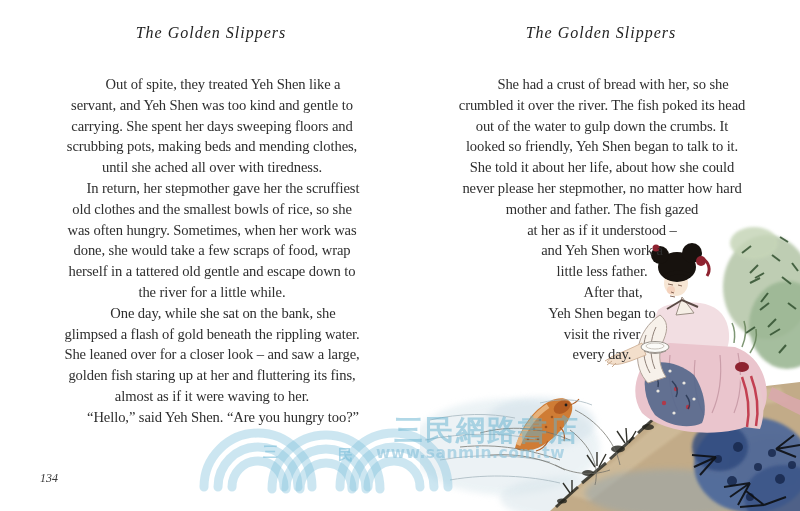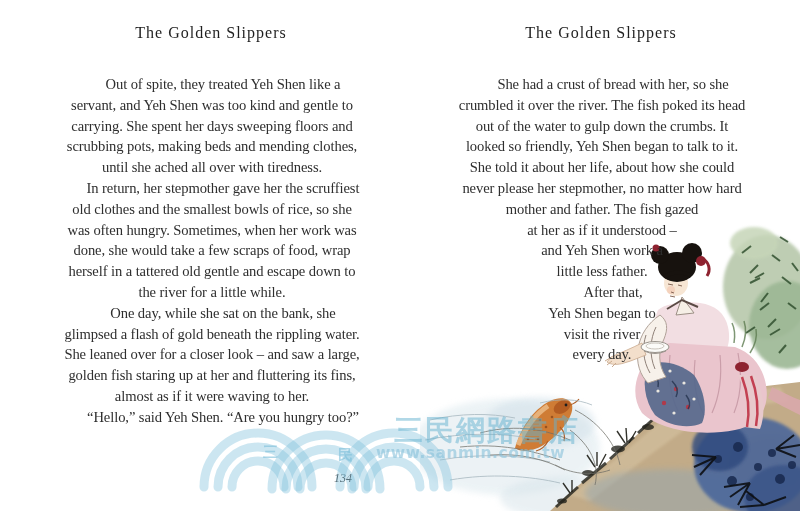--- a/index.html
+++ b/index.html
@@ -2,29 +2,29 @@
 <html><head>
 <meta charset="utf-8">
 <style>
   html,body{margin:0;padding:0;background:#ffffff;}
   .spread{position:relative;width:800px;height:511px;background:#ffffff;overflow:hidden;
           font-family:"Liberation Serif", serif;}
   .page{position:absolute;top:0;height:511px;width:400px;}
   .page.left{left:0;}
   .page.right{left:400px;}
   .running-head{position:absolute;top:24px;width:312px;text-align:center;
-    font-size:16px;letter-spacing:1px;color:#1f1f1f;font-weight:normal;margin:0;}
+    font-style:italic;font-size:16px;letter-spacing:1px;color:#1f1f1f;font-weight:normal;margin:0;}
   .page.left .running-head{left:55px;}
   .page.right .running-head{left:45px;}
   .body-text{position:absolute;top:74px;font-size:14.6px;color:#2e2e2e;z-index:2;}
   .page.left .body-text{left:55px;width:314px;}
   .page.right .body-text{left:45px;width:314px;}
   .line{height:20.8px;line-height:20.8px;white-space:nowrap;letter-spacing:-0.1px;text-align:center;}
   .line.indent{padding-left:22px;}
-  .pagenum{position:absolute;top:471px;left:40px;width:312px;text-align:right;
+  .pagenum{position:absolute;top:471px;left:40px;width:312px;text-align:left;
     font-style:italic;font-size:12px;color:#3a3a3a;}
   .illustration{position:absolute;left:420px;top:215px;width:380px;height:296px;z-index:1;}
   .watermark{position:absolute;left:0;top:0;width:800px;height:511px;z-index:3;pointer-events:none;}
   .wm-arcs{position:absolute;left:0;top:0;}
   .wm-char{position:absolute;font-size:15px;color:rgba(125,190,218,0.62);
     font-family:"DejaVu Sans", sans-serif;font-weight:bold;}
   .wm-char.c1{left:263px;top:443px;}
   .wm-char.c2{left:338px;top:446px;}
   .wm-name{position:absolute;left:394px;top:411px;font-size:29px;font-weight:bold;
     letter-spacing:2px;color:rgba(99,177,207,0.50);font-family:"DejaVu Sans", sans-serif;}

